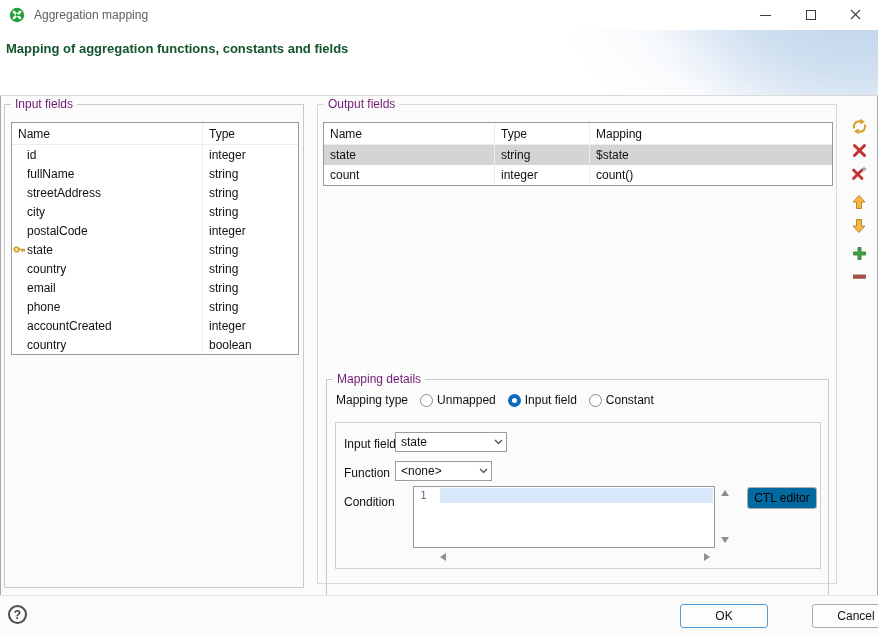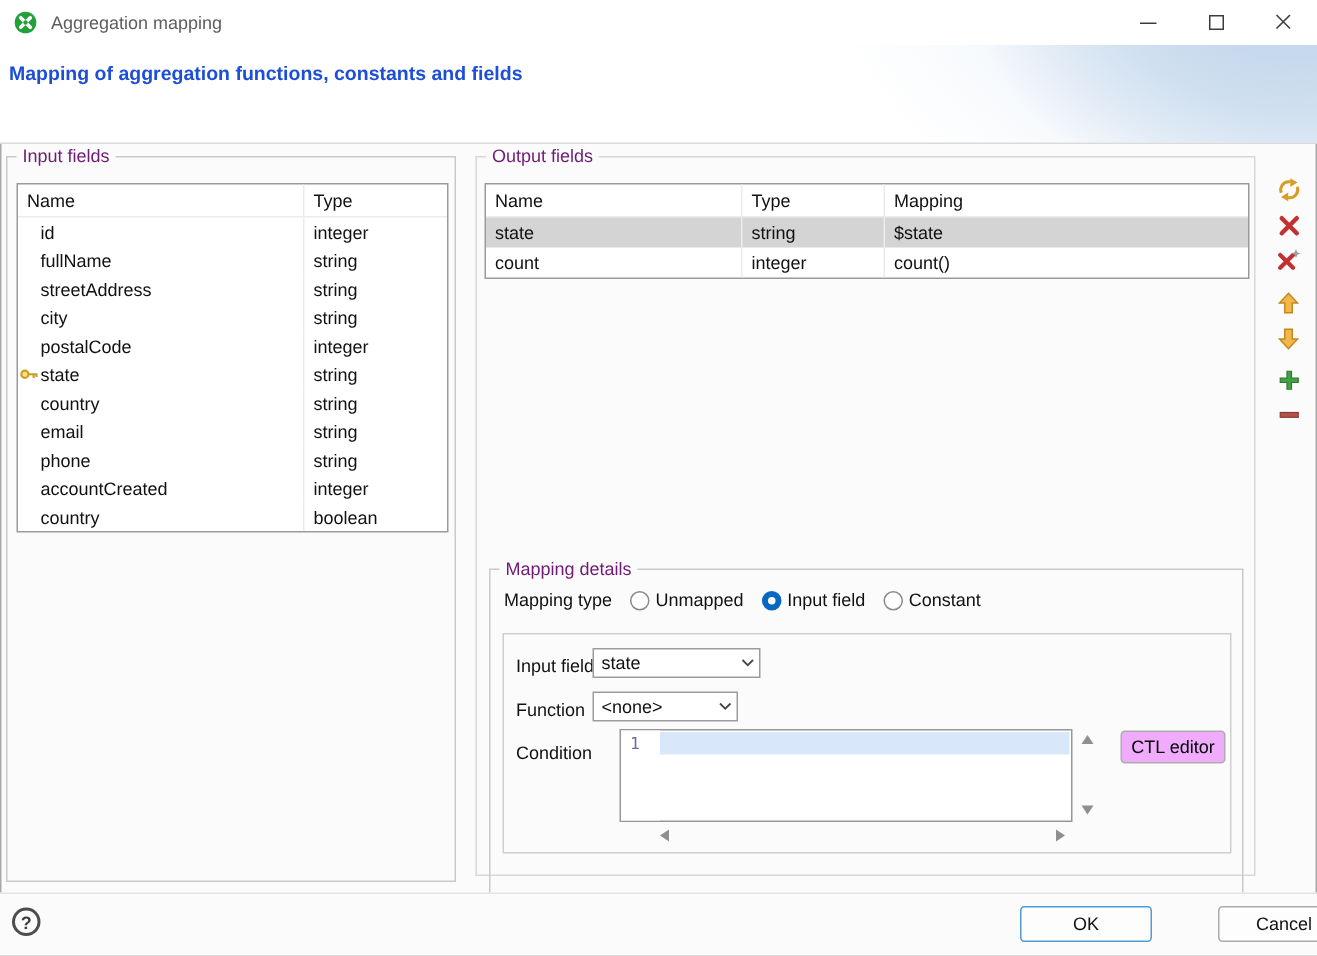--- a/index.html
+++ b/index.html
@@ -19,21 +19,21 @@
   .min-glyph { width:11px; height:1px; background:#3c3c3c; }
   .max-glyph { width:10px; height:10px; border:1px solid #3c3c3c; background:transparent; }
 
   
   .header { position:absolute; left:0; top:30px; width:100%; height:66px; background:#fff;
             border-bottom:1px solid #dadada; overflow:hidden; }
   .header-blob { position:absolute; right:0; top:0; width:420px; height:66px;
       background:
         radial-gradient(ellipse 300px 220px at 96% -70%, #b9cfe7 0%, #cfdff0 40%, rgba(255,255,255,0) 72%),
         radial-gradient(ellipse 420px 300px at 100% -120%, #dde8f4 0%, rgba(255,255,255,0) 80%); }
-  .header-title { position:absolute; left:6px; top:11px; font-size:13px; font-weight:bold; color:#1d4ed8; }
+  .header-title { position:absolute; left:6px; top:11px; font-size:13px; font-weight:bold; color:#14532d; }
 
   
   .group { position:absolute; border:1px solid #c9c9c9; background:transparent; }
   .group-label { position:absolute; top:-8px; left:6px; background:#fbfbfb; padding:0 4px;
                  font-size:12px; color:#701a75; white-space:nowrap; }
   .group-output { border-color:#d8d8d8; }
 
   
   .tbl { position:absolute; background:#fff; border:1px solid #9a9a9a; }
   .th-row { display:flex; height:22px; border-bottom:1px solid #ececec; }
@@ -71,21 +71,21 @@
             font-size:11px; color:#6d6d9c; background:#fff; }
   .ed-content { flex:1; position:relative; }
   .cur-line { position:absolute; left:0; top:1px; right:1px; height:15px; background:#d8e7f9; }
 
   .arr { position:absolute; width:0; height:0; }
   .arr-up    { border-left:4px solid transparent; border-right:4px solid transparent; border-bottom:6px solid #8f8f8f; }
   .arr-down  { border-left:4px solid transparent; border-right:4px solid transparent; border-top:6px solid #8f8f8f; }
   .arr-left  { border-top:4px solid transparent; border-bottom:4px solid transparent; border-right:6px solid #8f8f8f; }
   .arr-right { border-top:4px solid transparent; border-bottom:4px solid transparent; border-left:6px solid #8f8f8f; }
 
-  .ctl-btn { position:absolute; left:411px; top:64px; width:70px; height:22px; background:#f0abfc;
+  .ctl-btn { position:absolute; left:411px; top:64px; width:70px; height:22px; background:#0369a1;
              border:1px solid #adadad; border-radius:3px; font-size:12px; font-family:inherit; }
 
   
   .footer { position:absolute; left:0; top:595px; width:100%; height:42px;
             border-top:1px solid #e3e3e3; background:#fbfbfb; }
   .help { position:absolute; left:8px; top:9px; width:19px; height:19px; border:2px solid #4d4d4d;
           border-radius:50%; display:flex; align-items:center; justify-content:center;
           font-weight:bold; color:#3e3e3e; background:transparent; padding:0; font-size:12px; }
   .btn { position:absolute; top:8px; width:88px; height:24px; background:#fdfdfd;
          border:1px solid #ababab; border-radius:3px; font-size:12px; font-family:inherit; color:#111; }

